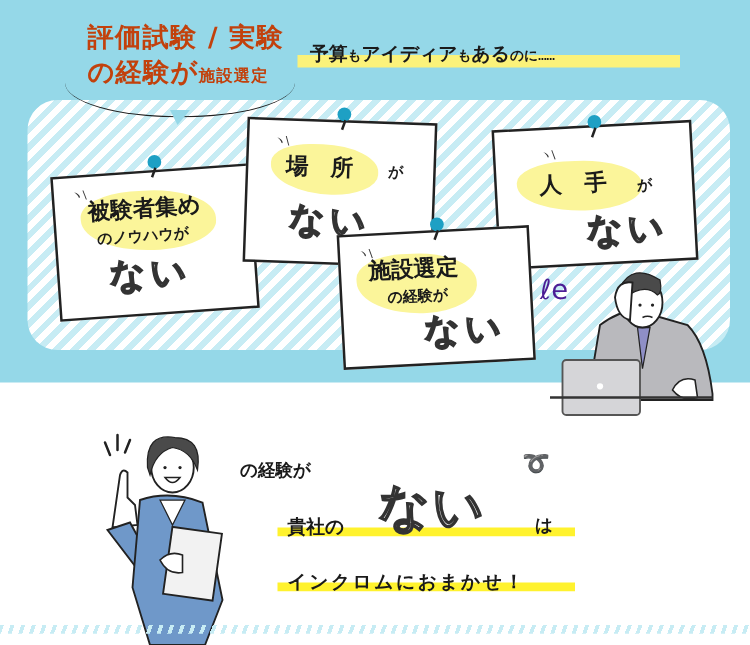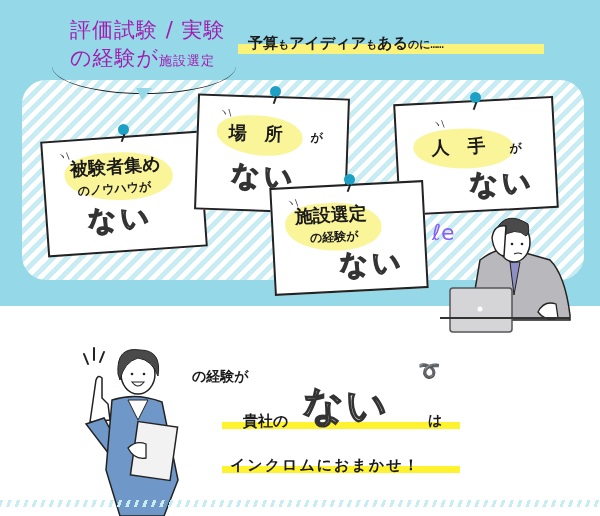--- a/index.html
+++ b/index.html
@@ -13,21 +13,21 @@
     background: repeating-linear-gradient(135deg, #ffffff 0 5px, #c7ecf4 5px 10px);
   }
 
   
   .bubble {
     position: absolute; left: 52px; top: 2px; width: 184px; height: 92px;
     border-bottom: 1.5px solid #222; border-radius: 0 0 100% 100% / 0 0 60% 60%;
   }
   .bubble-tail { position: absolute; left: 136px; top: 88px; width: 0; height: 0;
     border-left: 6px solid transparent; border-right: 10px solid transparent; border-top: 12px solid #95d8e8; }
-  .q-line1, .q-line2 { position: absolute; font-weight: normal; font-size: 21px; letter-spacing: 1px; color: #a21caf; white-space: nowrap; }
+  .q-line1, .q-line2 { position: absolute; font-weight: bold; font-size: 21px; letter-spacing: 1px; color: #c2410c; white-space: nowrap; }
   .q-line1 { left: 70px; top: 16px; }
   .q-line2 { left: 70px; top: 44px; }
   .q-small { font-size: 13px; }
 
   .budget { position: absolute; left: 244px; top: 34px; font-weight: bold; font-size: 15px; white-space: nowrap; padding: 0 6px 0 4px; font-family: Liberation Mono, monospace; }
   .budget-hl { position: absolute; left: 238px; top: 44px; width: 306px; height: 10px; background: #fbf27a; }
   .budget small { font-size: 11px; }
 
   
   .card { position: absolute; background: #fff; border: 2px solid #222; }
@@ -36,29 +36,29 @@
   .blob { position: absolute; background: #fbf59a; border-radius: 40% 55% 45% 60%; }
   .card-title { position: absolute; font-weight: bold; font-size: 18px; white-space: nowrap; color: #1a1a1a; }
   .card-sub { position: absolute; font-weight: bold; font-size: 12px; white-space: nowrap; color: #1a1a1a; }
   .nai { position: absolute; font-weight: bold; font-size: 28px; letter-spacing: 4px; color: #ffffff;
          -webkit-text-stroke: 1.2px #333; white-space: nowrap; }
   .sparks { position: absolute; font-size: 9px; color: #333; }
 
   
   .man { position: absolute; left: 440px; top: 200px; width: 150px; height: 140px; }
   .desk-line { position: absolute; left: 440px; top: 317px; width: 130px; height: 2px; background: #333; }
-  .squiggle { position: absolute; left: 432px; top: 220px; font-size: 22px; color: #8b5cf6; }
+  .squiggle { position: absolute; left: 432px; top: 220px; font-size: 22px; color: #4c1d95; }
 
   
   .woman { position: absolute; left: 80px; top: 340px; width: 110px; height: 176px; }
 
   
   .s1 { position: absolute; left: 192px; top: 368px; font-weight: bold; font-size: 14px; }
   .hl { position: absolute; background: #fff22e; height: 7px; }
-  .s2a { position: absolute; left: 230px; top: 412px; font-weight: bold; font-size: 15px; margin-left: 13px; }
+  .s2a { position: absolute; left: 230px; top: 412px; font-weight: bold; font-size: 15px; }
   .s2b { position: absolute; left: 428px; top: 412px; font-weight: bold; font-size: 14px; }
   .big-nai { position: absolute; left: 303px; top: 378px; font-weight: bold; font-size: 40px; letter-spacing: 2px; color: #fff;
              -webkit-text-stroke: 1.4px #333; }
   .s3 { position: absolute; left: 230px; top: 456px; font-weight: bold; font-size: 15px; letter-spacing: 2px; }
   .spiral { position: absolute; left: 418px; top: 360px; font-size: 18px; color: #222; }
 
   .bottom-dash {
     position: absolute; left: 0; top: 500px; width: 600px; height: 7px;
     background: repeating-linear-gradient(110deg, #c7ecf4 0 3px, transparent 3px 8px);
   }

